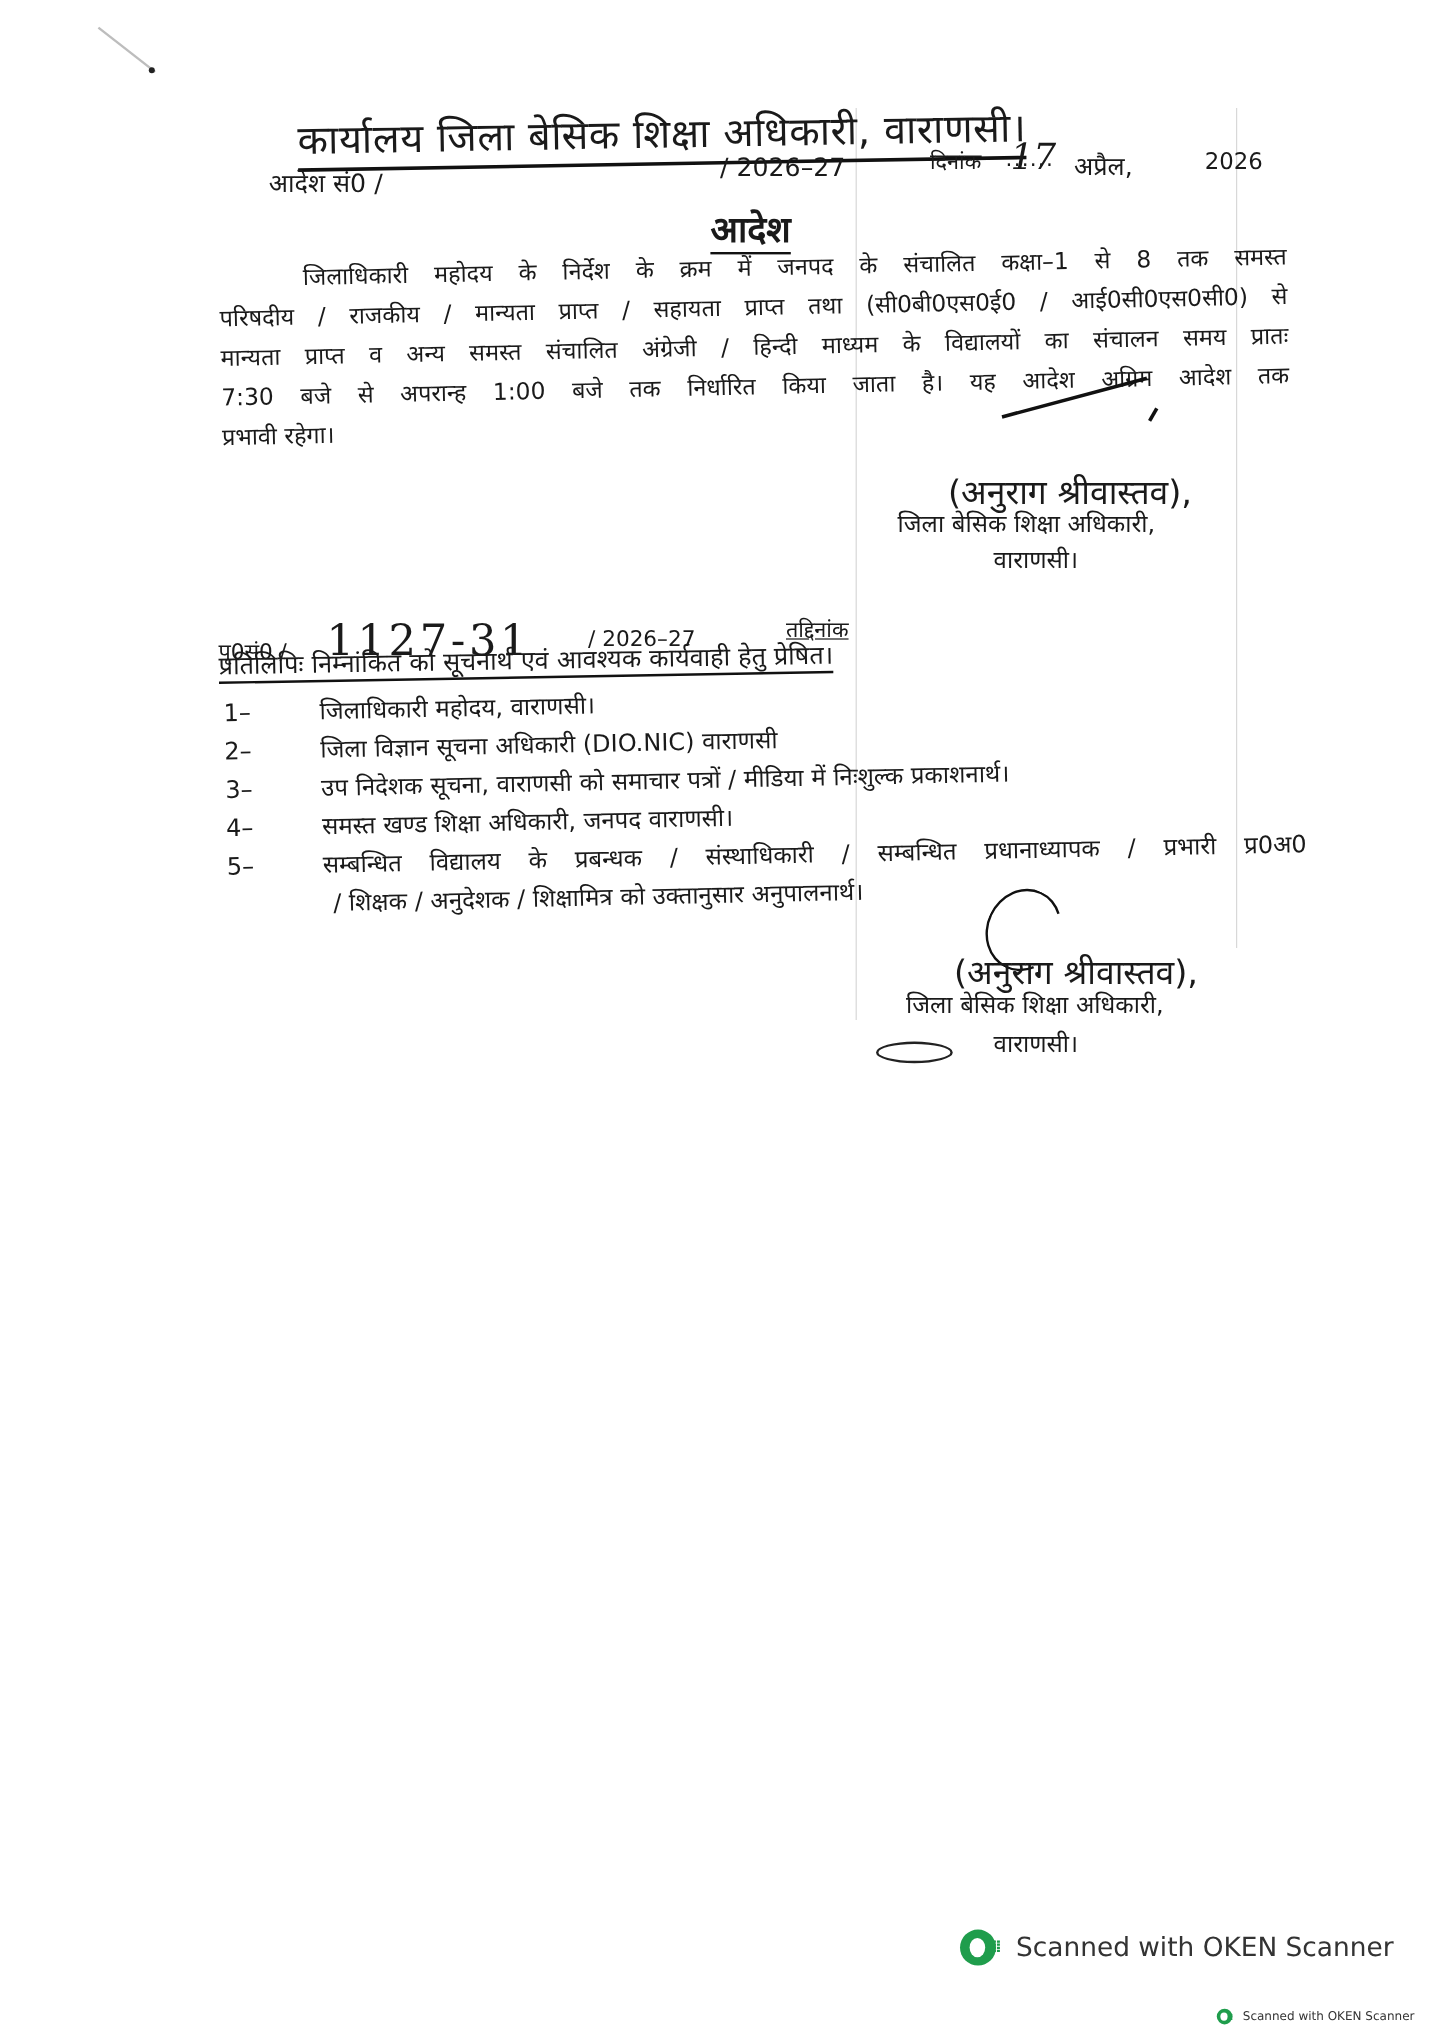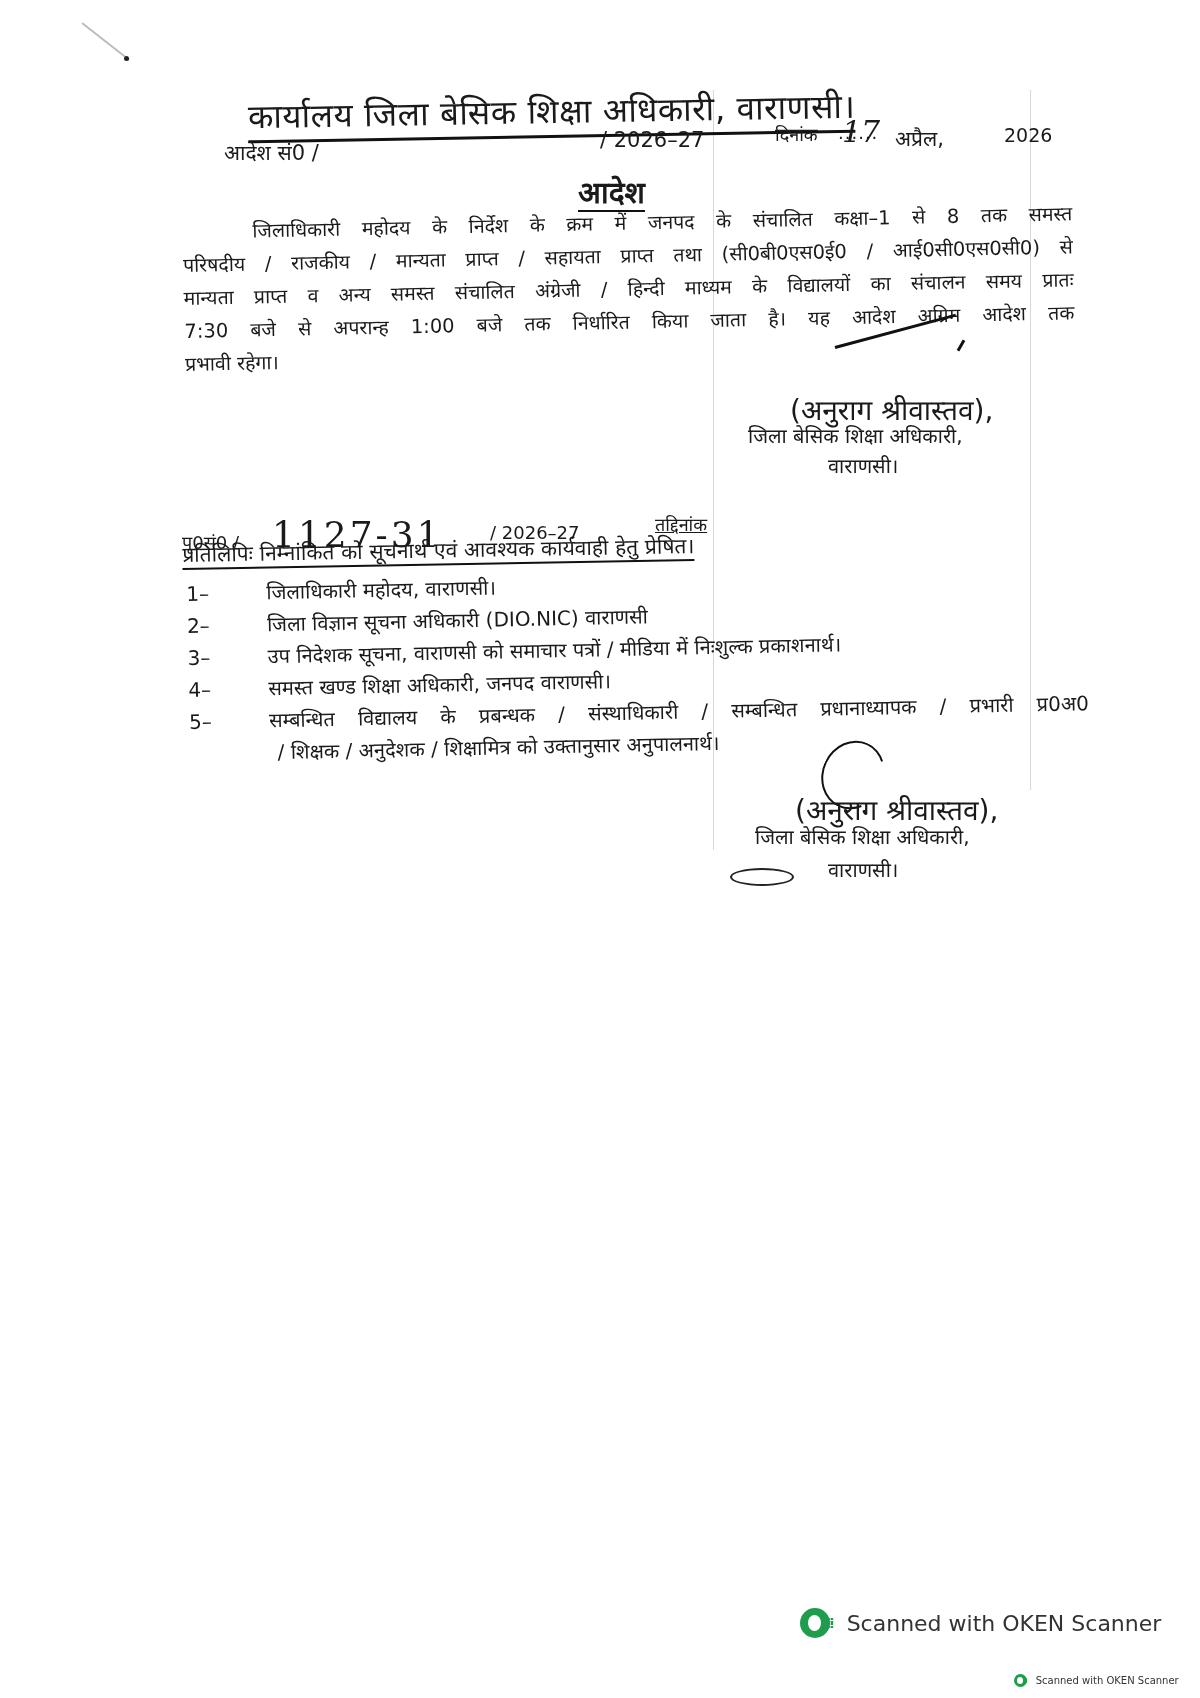--- a/index.html
+++ b/index.html
@@ -17,21 +17,21 @@
 
   .office-title { left: 248px; top: 88px; font-size: 33px; letter-spacing: 0.5px; border-bottom: 3px solid #111; padding-bottom: 2px; transform: rotate(-1deg); }
   .order-no { left: 224px; top: 138px; font-size: 21px; }
   .order-year { left: 600px; top: 128px; font-size: 21px; }
   .date-label { left: 775px; top: 122px; font-size: 18px; text-align: right; }
   .date-day { left: 842px; top: 114px; font-size: 30px; font-family: "DejaVu Serif", serif; font-style: italic; text-align: center; }
   .date-dots { left: 838px; top: 122px; font-size: 18px; letter-spacing: 1px; }
   .date-month { left: 895px; top: 124px; font-size: 21px; }
   .date-year { left: 1004px; top: 124px; font-size: 19px; text-align: right; }
 
-  .heading { left: 578px; top: 176px; font-size: 30px; font-weight: bold; border-bottom: 2px solid #111; line-height: 34px; }
+  .heading { left: 592px; top: 176px; font-size: 30px; font-weight: bold; border-bottom: 2px solid #111; line-height: 34px; }
 
   .para { position: absolute; left: 182px; width: 890px; font-size: 19.5px; line-height: 33px; transform: rotate(-1.2deg); transform-origin: left top; }
   .para .line { display: block; text-align: justify; text-align-last: justify; white-space: nowrap; }
   .para .line.first { padding-left: 70px; }
   .para .line.last { text-align-last: left; }
 
   .arrow-sig { position: absolute; left: 835px; top: 346px; width: 125px; height: 3px; background: #111; transform: rotate(-15deg); transform-origin: left center; }
   .arrow-tip { position: absolute; left: 955px; top: 344px; width: 12px; height: 3px; background: #111; transform: rotate(-60deg); }
 
   .sig-name { font-size: 28px; }

